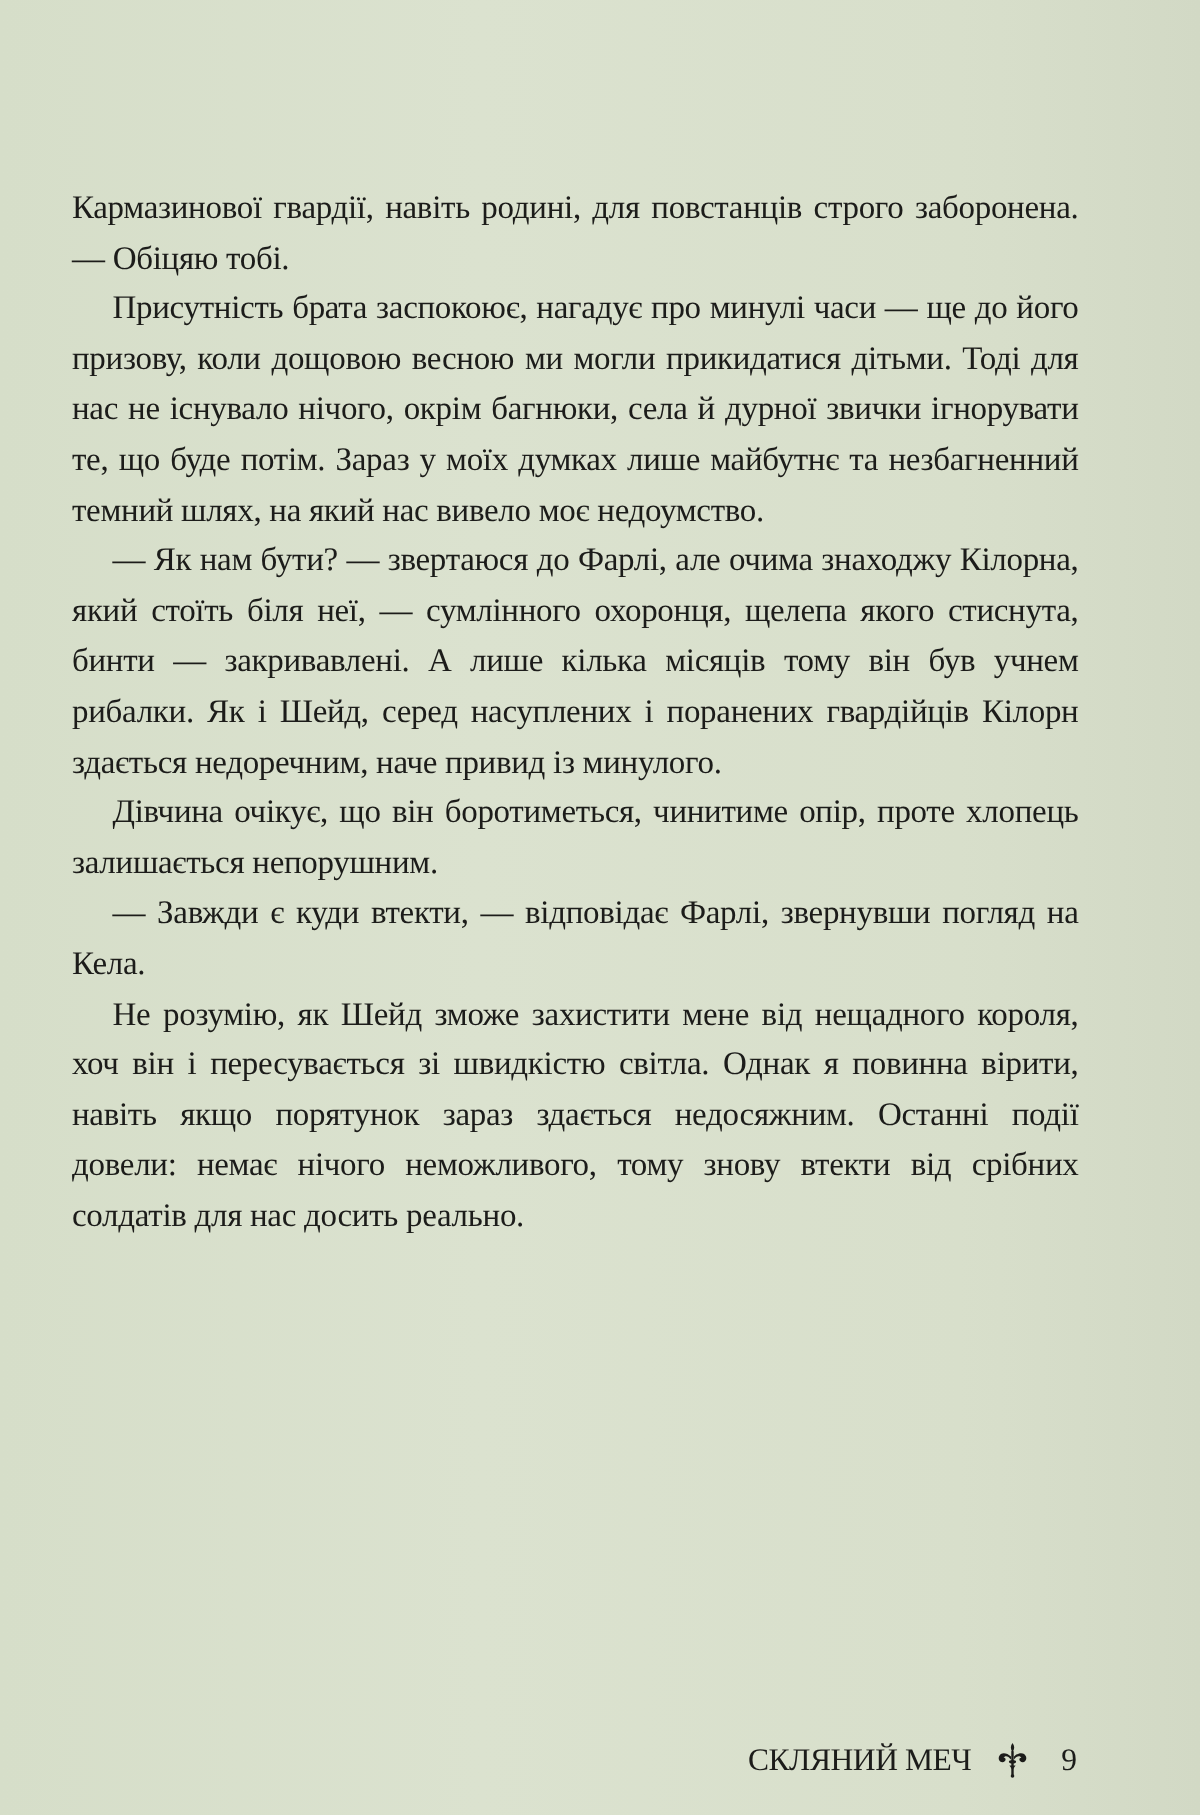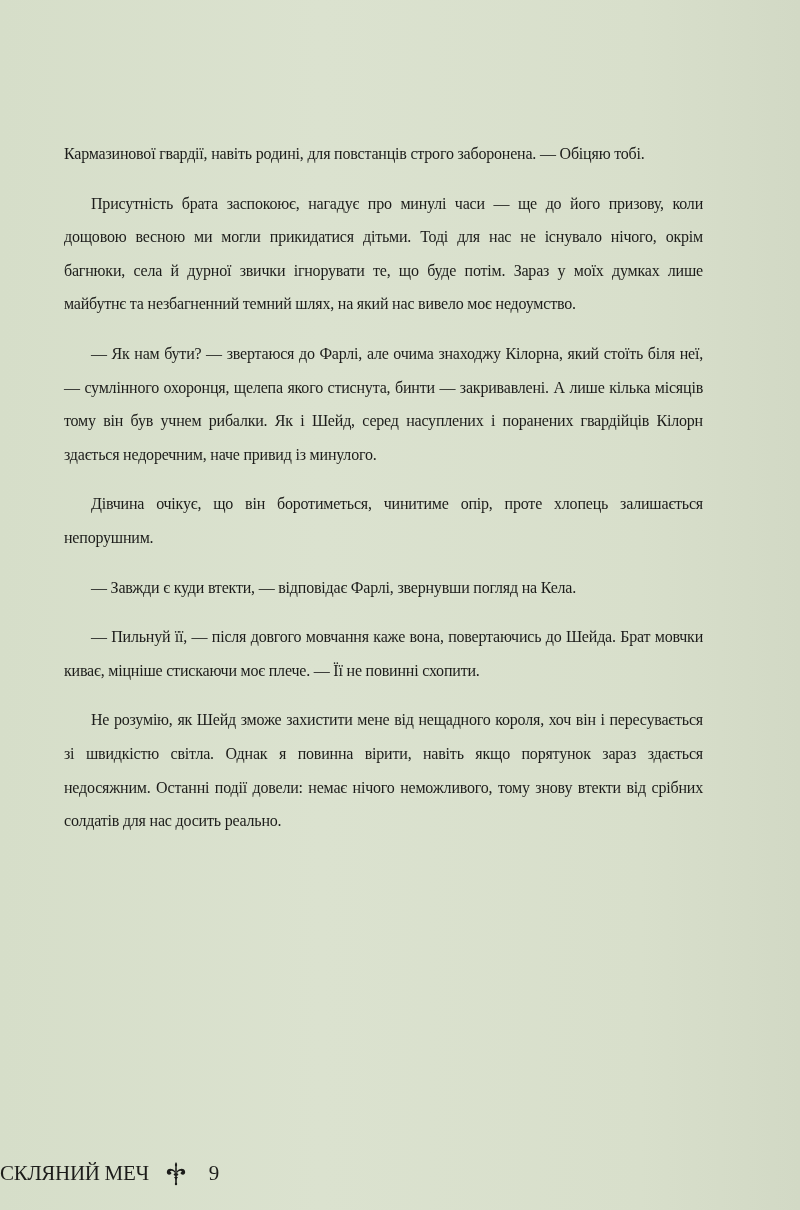--- a/index.html
+++ b/index.html
@@ -15,39 +15,39 @@
       font-family: "Liberation Serif", "DejaVu Serif", serif;
       color: #1c1c1a;
     }
     .page {
       position: absolute;
       left: 48px;
       top: 121px;
       width: 671px;
     }
     .para {
-      margin: 16px;
-      font-size: 16px;
+      margin: 0;
+      font-size: 22px;
       line-height: 33.6px;
       text-align: justify;
       text-indent: 27px;
       hyphens: manual;
       letter-spacing: -0.2px;
       word-spacing: 0px;
     }
     .para.no-indent {
       text-indent: 0;
     }
     .footer {
       position: absolute;
       top: 1160px;
       left: 0;
       width: 718px;
       display: flex;
-      justify-content: flex-start;
+      justify-content: flex-end;
       align-items: center;
       gap: 14px;
       font-size: 21px;
       color: #1c1c1a;
     }
     .running-title {
       letter-spacing: -0.3px;
     }
     .ornament {
       width: 26px;
@@ -60,21 +60,20 @@
   </style>
 </head>
 <body>
 
 <div class="page">
   <p class="para no-indent">Кармазинової гвардії, навіть родині, для повстанців строго заборонена. — Обіцяю тобі.</p>
   <p class="para">Присутність брата заспокоює, нагадує про минулі часи — ще до його призову, коли дощовою весною ми могли прикидатися дітьми. Тоді для нас не існувало нічого, окрім багнюки, села й дурної звички ігнорувати те, що буде потім. Зараз у моїх думках лише майбутнє та незбагненний темний шлях, на який нас вивело моє недоумство.</p>
   <p class="para">— Як нам бути? — звертаюся до Фарлі, але очима знаходжу Кілорна, який стоїть біля неї, — сумлінного охоронця, щелепа якого стиснута, бинти — закривавлені. А лише кілька місяців тому він був учнем рибалки. Як і Шейд, серед насуплених і поранених гвардійців Кілорн здається недоречним, наче привид із минулого.</p>
   <p class="para">Дівчина очікує, що він боротиметься, чинитиме опір, проте хлопець залишається непорушним.</p>
   <p class="para">— Завжди є куди втекти, — відповідає Фарлі, звернувши погляд на Кела.</p>
-  <p class="para">— Пильнуй її, — після довгого мовчання каже вона, повертаючись до Шейда. Брат мовчки киває, міцніше стискаючи моє плече. — Її не повинні схопити.</p>
   <p class="para">Не розумію, як Шейд зможе захистити мене від нещадного короля, хоч він і пересувається зі швидкістю світла. Однак я повинна вірити, навіть якщо порятунок зараз здається недосяжним. Останні події довели: немає нічого неможливого, тому знову втекти від срібних солдатів для нас досить реально.</p>
 </div>
 
 <div class="footer">
   <span class="running-title">СКЛЯНИЙ МЕЧ</span>
   <span class="ornament">
     <svg viewBox="0 0 26 26" width="26" height="26">
       <g fill="#1c1c1a">
         <path d="M13 2 C11.5 4 11.5 6 13 8 C14.5 6 14.5 4 13 2 Z"></path>
         <rect x="12.2" y="7" width="1.6" height="17" rx="0.8"></rect>

